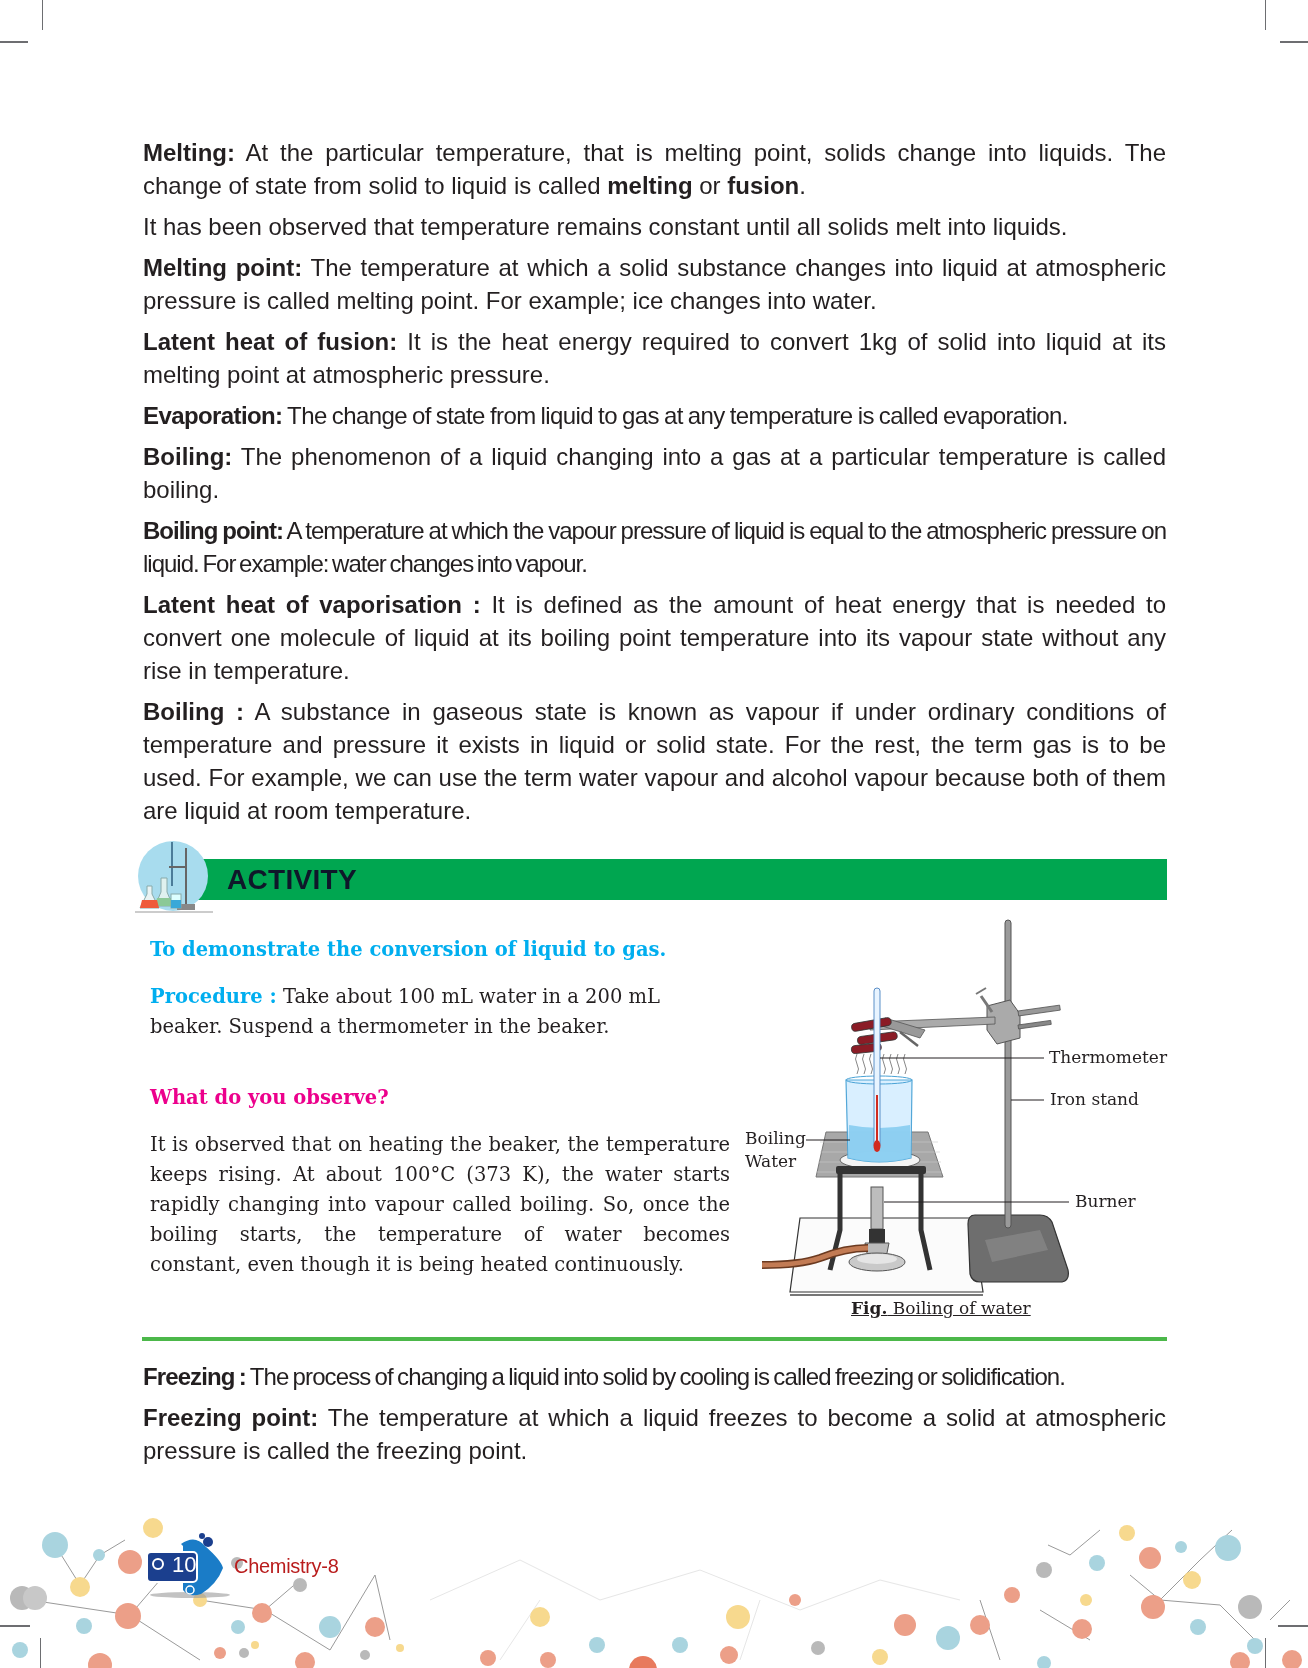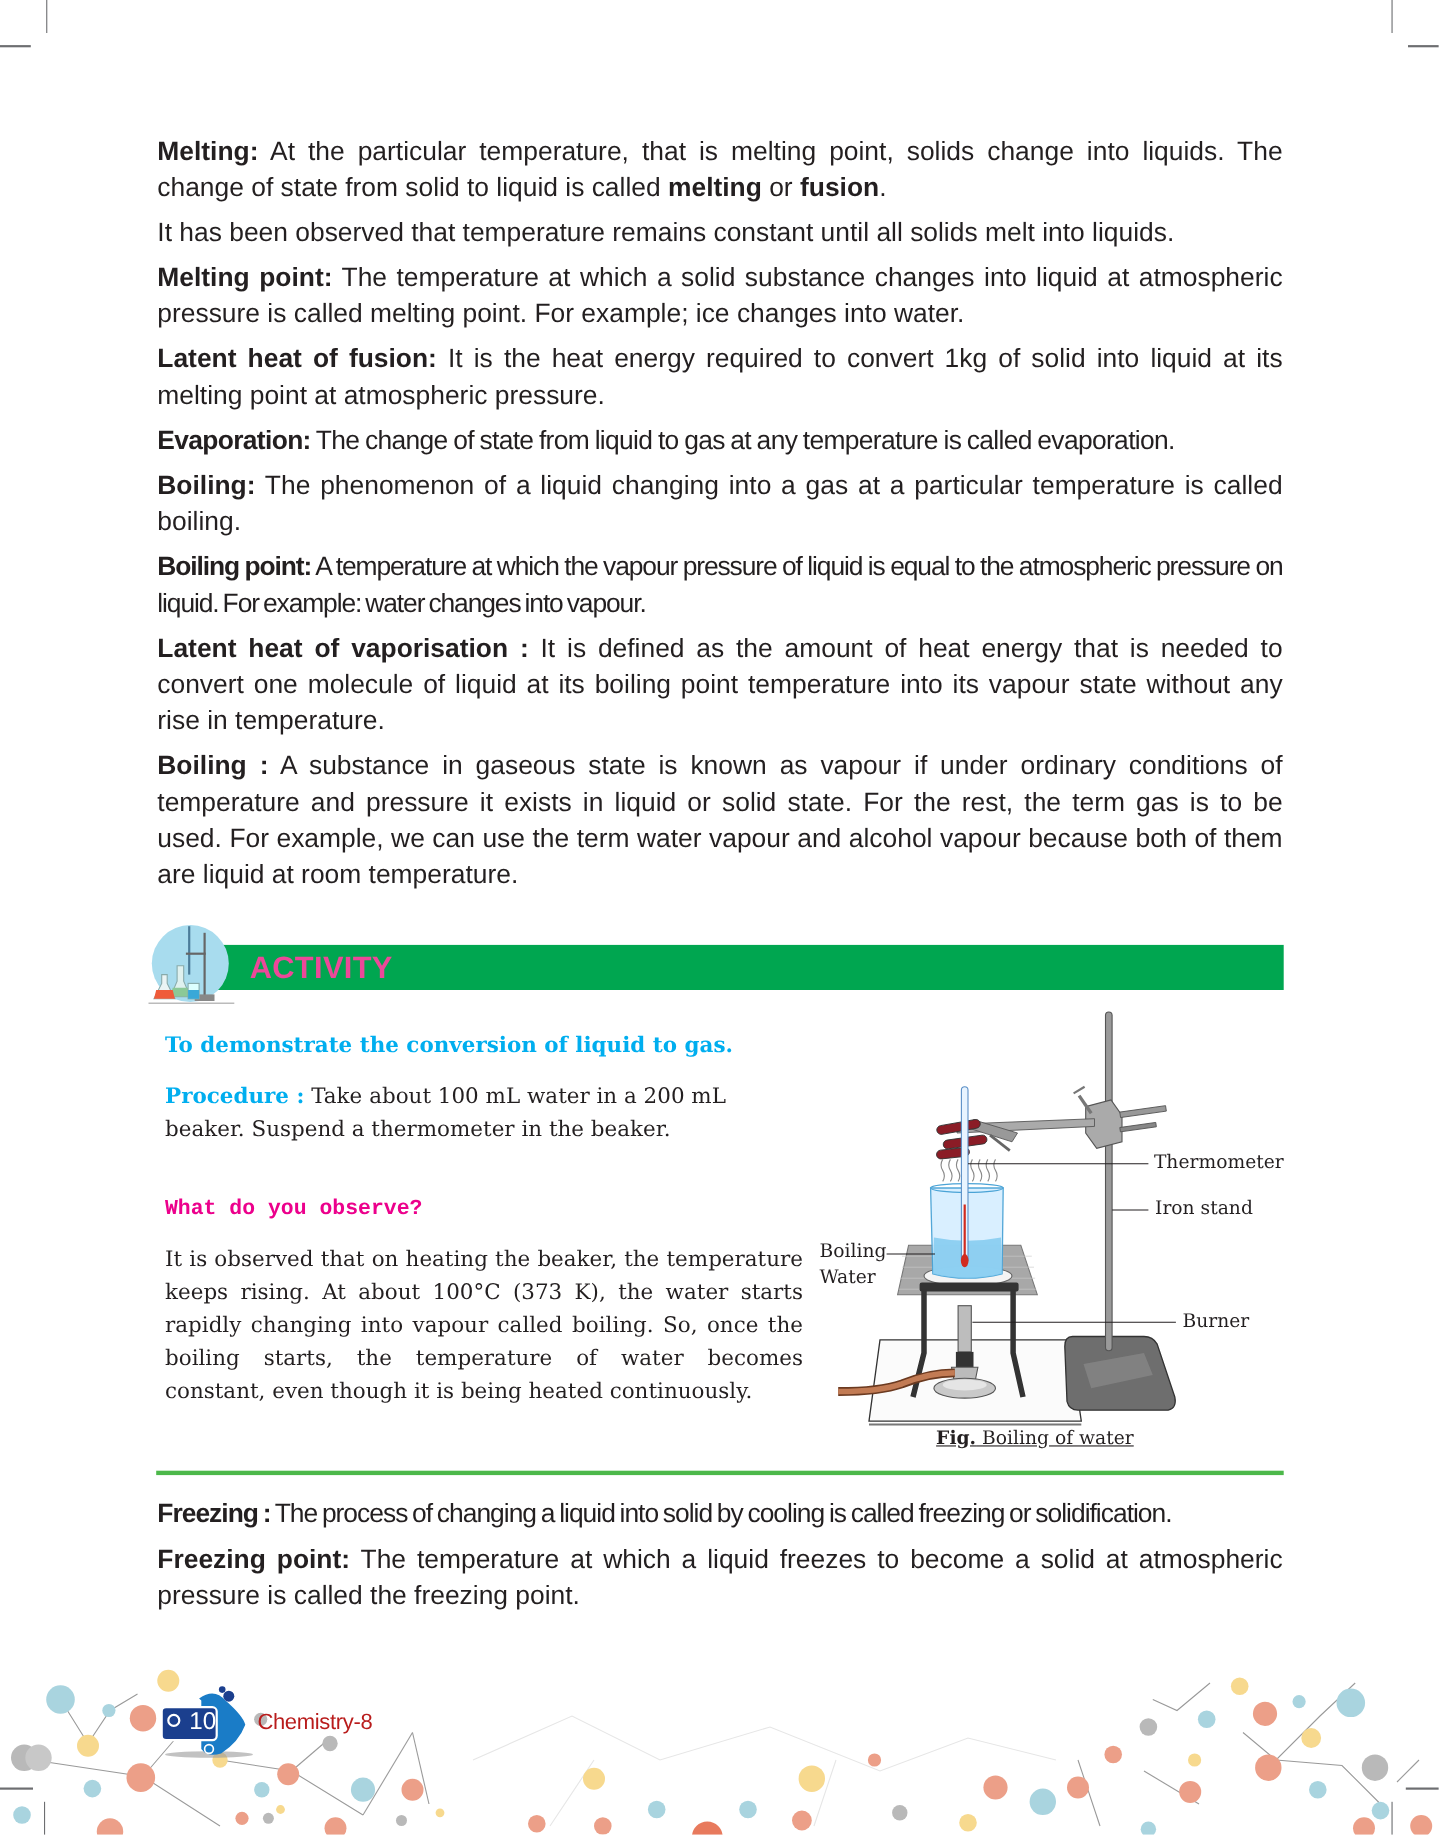--- a/index.html
+++ b/index.html
@@ -7,27 +7,27 @@
   body { position:relative; font-family:"Liberation Sans", sans-serif; color:#231f20; }
 
   .crop { position:absolute; background:#6d6e71; }
 
   .main-text { position:absolute; left:143px; width:1023px; font-family:"Liberation Sans", sans-serif; font-size:24px; line-height:33px; color:#231f20; }
   .main-text p { text-align:justify; margin-bottom:8px; }
   .main-text b { font-weight:bold; }
   .tight { letter-spacing:-0.6px; word-spacing:-1px; }
 
   .activity-bar { position:absolute; left:196px; top:859px; width:971px; height:41px; background:#00a650; }
-  .activity-title { position:absolute; left:227px; top:862px; color:#ec4899; font-family:"Liberation Sans", sans-serif; font-weight:bold; font-size:28px; line-height:36px; letter-spacing:0.3px; }
+  .activity-title { position:absolute; left:227px; top:862px; color:#0f172a; font-family:"Liberation Sans", sans-serif; font-weight:bold; font-size:28px; line-height:36px; letter-spacing:0.3px; }
   .activity-icon { position:absolute; left:133px; top:840px; width:82px; height:74px; }
 
   .act-text { position:absolute; left:150px; width:580px; font-family:"DejaVu Serif", serif; font-size:19.5px; line-height:30px; color:#231f20; }
   .act-aim { color:#00aeef; font-weight:bold; }
   .act-proc-label { color:#00aeef; font-weight:bold; }
-  .act-q { color:#ec008c; font-weight:bold;font-family:Liberation Mono, monospace; }
+  .act-q { color:#ec008c; font-weight:bold; }
   .justify { text-align:justify; text-align-last:left; }
 
   .figure { position:absolute; left:740px; top:905px; width:440px; height:420px; }
   .fig-label { position:absolute; font-family:"DejaVu Serif", serif; font-size:17px; color:#231f20; white-space:nowrap; }
   .fig-caption { position:absolute; left:851px; top:1298px; font-family:"DejaVu Serif", serif; font-size:17px; color:#231f20;text-decoration:underline; }
   .fig-caption b { font-weight:bold; }
 
   .divider { position:absolute; left:142px; top:1337px; width:1025px; height:4px; background:#4cb84a; }
 
   .footer-deco { position:absolute; left:0; top:1510px; width:1308px; height:158px; }
@@ -40,21 +40,21 @@
 
 <div class="crop" style="left:42px;top:0;width:1px;height:30px;"></div>
 <div class="crop" style="left:0;top:41px;width:28px;height:2px;"></div>
 <div class="crop" style="left:1265px;top:0;width:1px;height:30px;"></div>
 <div class="crop" style="left:1280px;top:41px;width:28px;height:2px;"></div>
 <div class="crop" style="left:0;top:1625px;width:30px;height:2px;"></div>
 <div class="crop" style="left:40px;top:1638px;width:1px;height:30px;"></div>
 <div class="crop" style="left:1278px;top:1625px;width:30px;height:2px;"></div>
 <div class="crop" style="left:1265px;top:1638px;width:1px;height:30px;"></div>
 
-<div class="main-text" style="top:121px;">
+<div class="main-text" style="top:136px;">
   <p>
     <b>Melting:</b><span> At the particular temperature, that is melting point, solids change into liquids. The change of state from solid to liquid is called </span><b>melting</b><span> or </span><b>fusion</b><span>.</span>
   </p>
   <p><span>It has been observed that temperature remains constant until all solids melt into liquids.</span></p>
   <p><b>Melting point:</b><span> The temperature at which a solid substance changes into liquid at atmospheric pressure is called melting point. For example; ice changes into water.</span></p>
   <p><b>Latent heat of fusion:</b><span> It is the heat energy required to convert 1kg of solid into liquid at its melting point at atmospheric pressure.</span></p>
   <p class="tight"><b>Evaporation:</b><span> The change of state from liquid to gas at any temperature is called evaporation.</span></p>
   <p><b>Boiling:</b><span> The phenomenon of a liquid changing into a gas at a particular temperature is called boiling.</span></p>
   <p class="tight" style="letter-spacing:-1px;word-spacing:-2px;"><b>Boiling point:</b><span> A temperature at which the vapour pressure of liquid is equal to the atmospheric pressure on liquid. For example: water changes  into vapour.</span></p>
   <p><b>Latent heat of vaporisation :</b><span> It is defined as the amount of heat energy that is needed to convert one molecule of  liquid at its boiling point temperature into its vapour state without any rise in temperature.</span></p>

